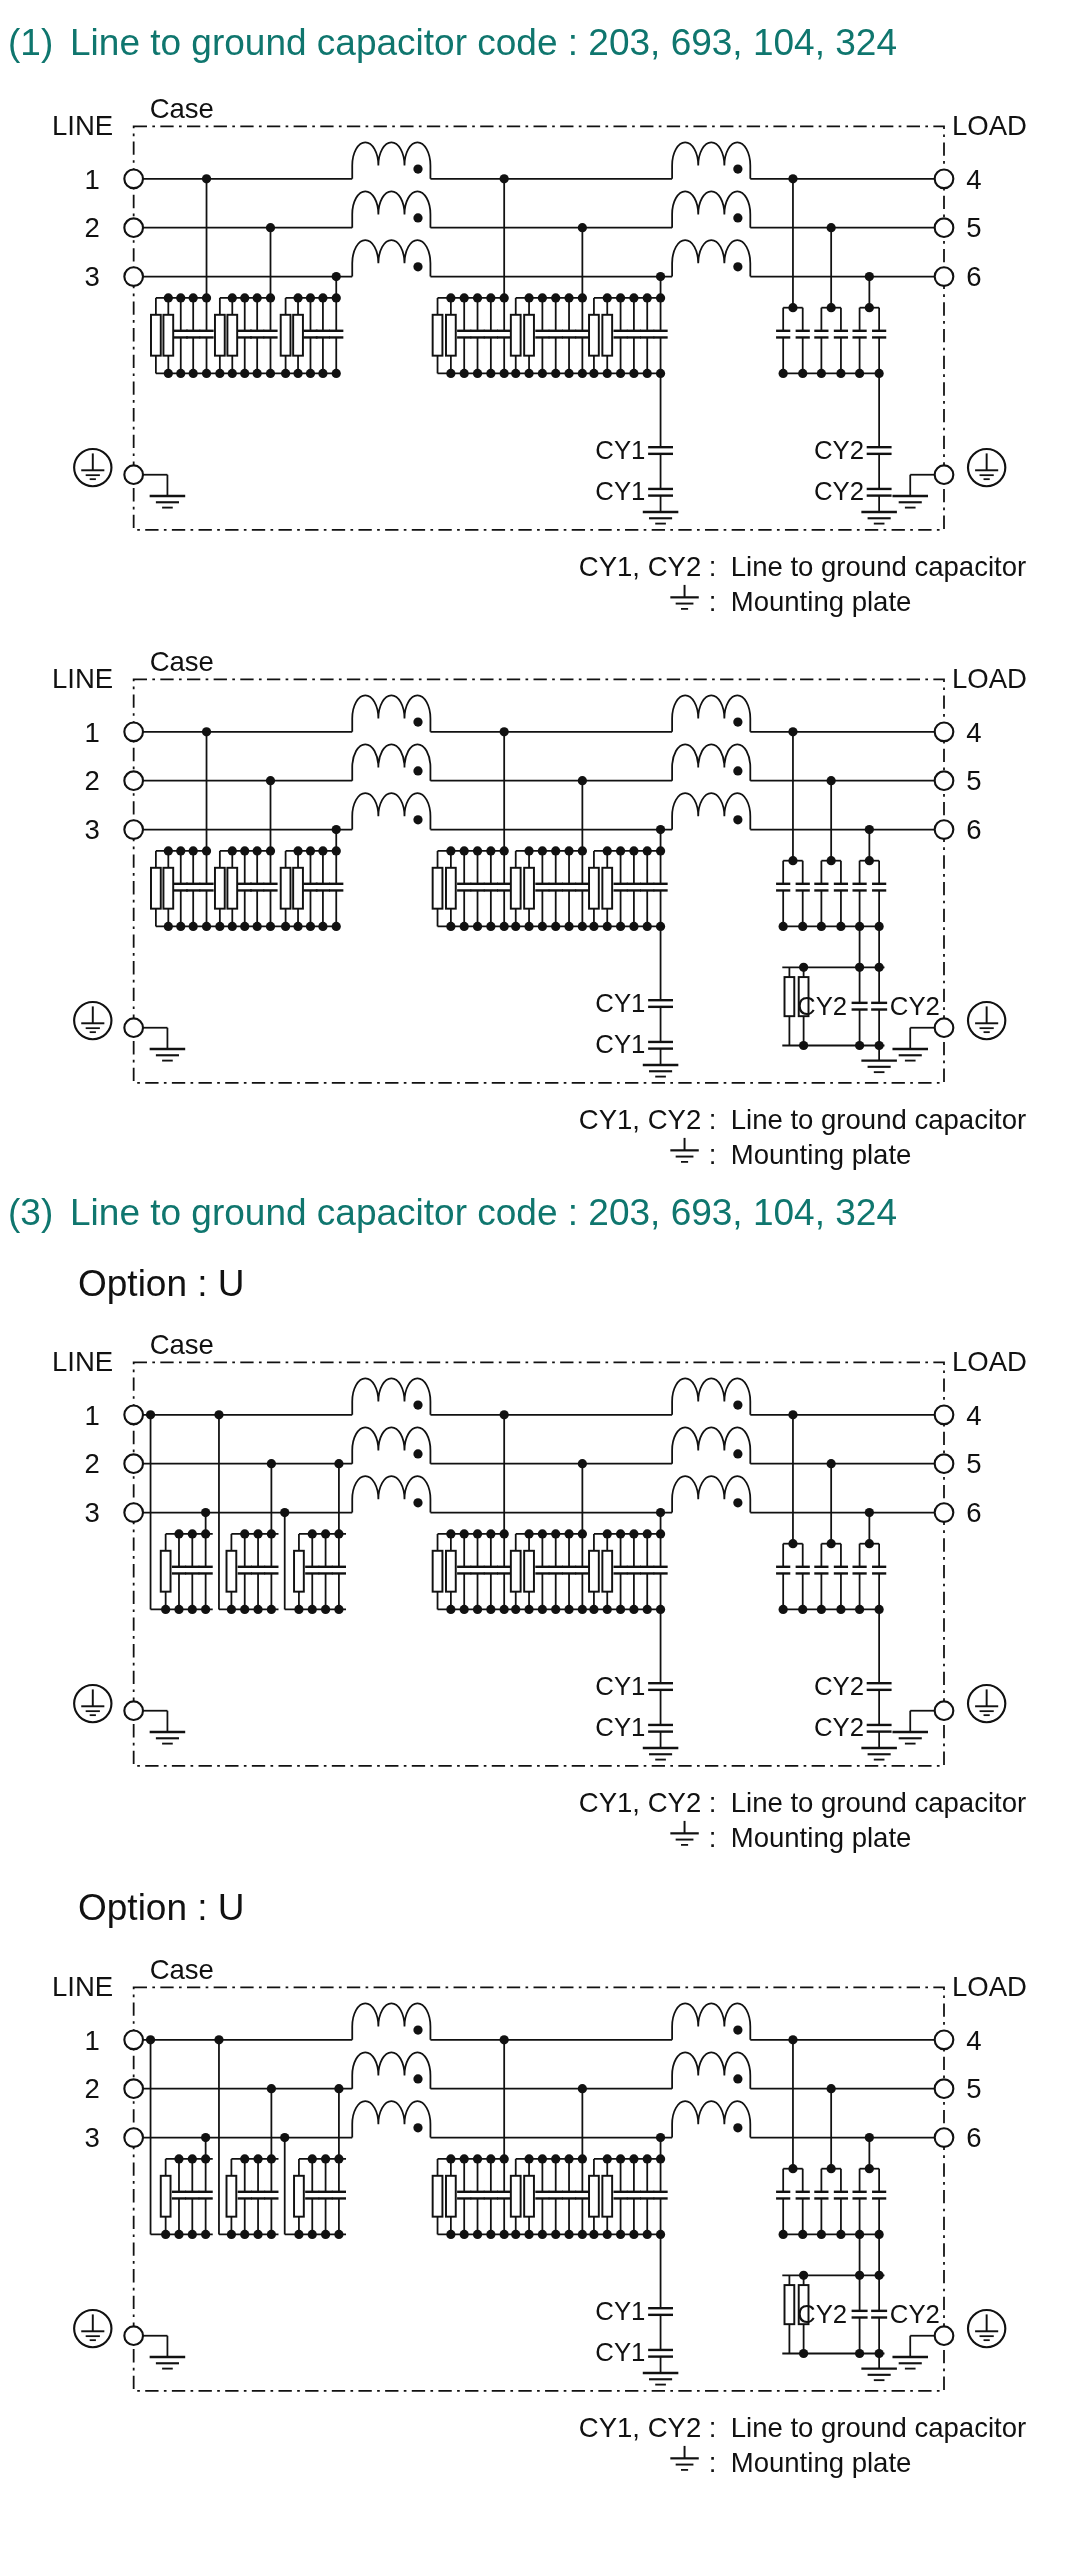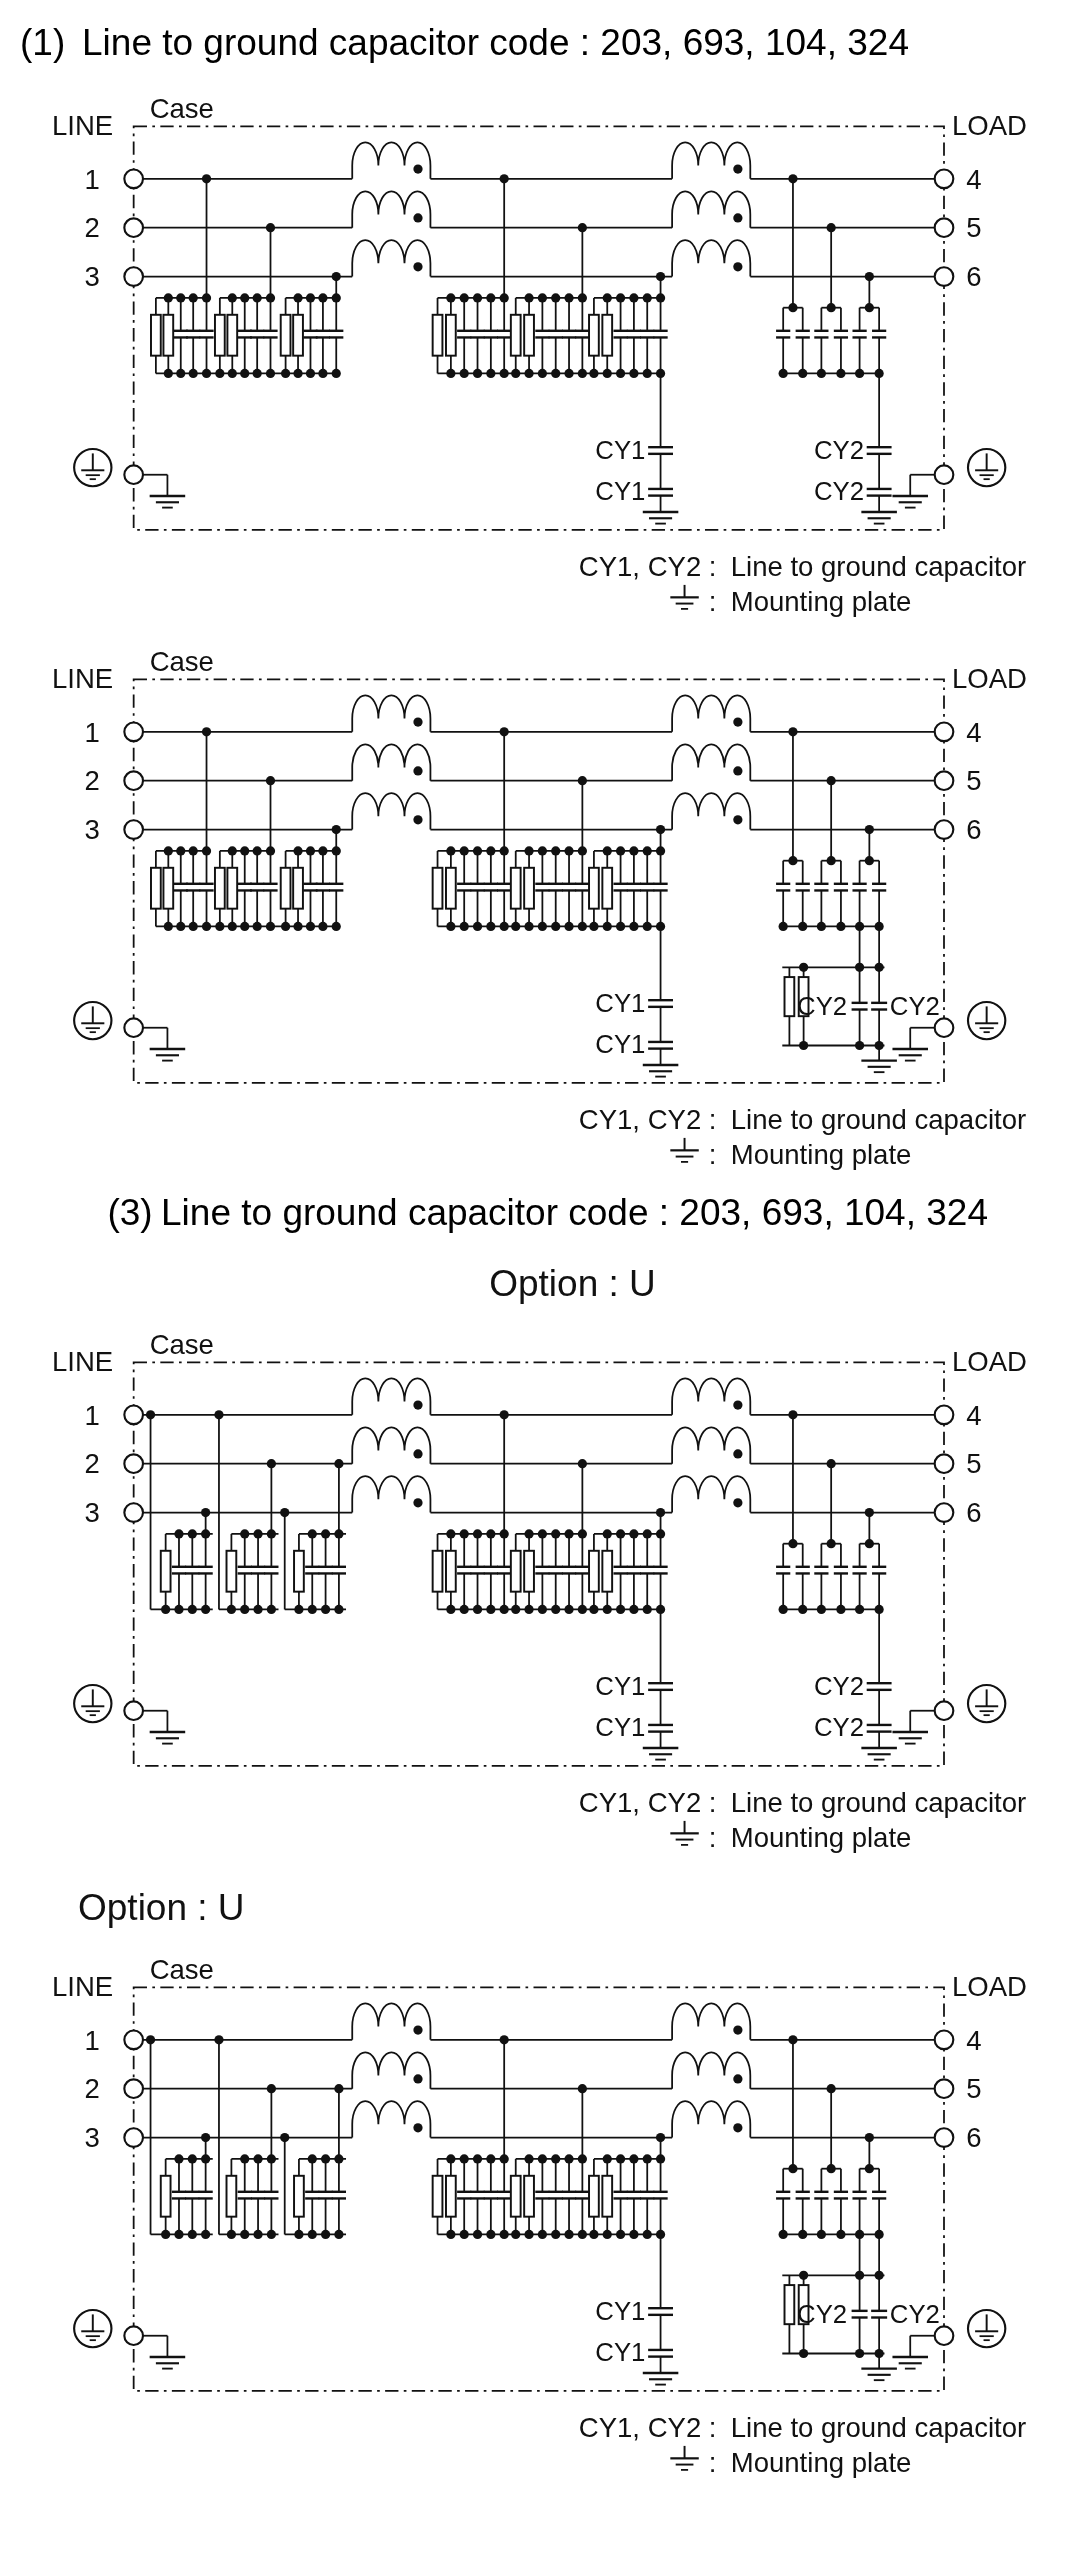--- a/index.html
+++ b/index.html
@@ -1,22 +1,22 @@
 <!DOCTYPE html>
 <html style="font-size:14.2px"><head>
 <meta charset="utf-8">
 <style>
   html,body{margin:0;padding:0;background:#ffffff;}
   body{width:1067px;height:2576px;overflow:hidden;color:#111;font-family:"Liberation Sans",sans-serif;}
   .fig{display:block;}
   #fig1{margin-top:19.6px;}
   #fig2{margin-top:11.6px;}
-  #fig3{margin-top:12.4px;text-align:center;}
+  #fig3{margin-top:12.4px;}
   #fig4{margin-top:15px;}
-  .fig-title{padding-left:20px;font-size:37px;line-height:46px;white-space:nowrap;color:#000000;}
+  .fig-title{padding-left:8px;font-size:37px;line-height:46px;white-space:nowrap;color:#0f766e;}
   .fig-num{display:inline-block;min-width:62px;}
   .fig-option{padding-left:78px;font-size:37px;line-height:46px;color:#111;margin-top:25px;}
   .schematic{display:block;margin-top:11.6px;}
   #fig1 .schematic{margin-top:16px;}
   svg .w{stroke:#111;fill:none;}
   svg .dd{stroke:#111;fill:none;stroke-width:2;stroke-dasharray:15 6 3 6;}
   svg .jd{fill:#111;stroke:none;}
   svg .oc{stroke:#111;fill:#ffffff;}
   svg .term{stroke:#111;fill:#ffffff;}
   svg text{fill:#111;font-family:"Liberation Sans",sans-serif;}

